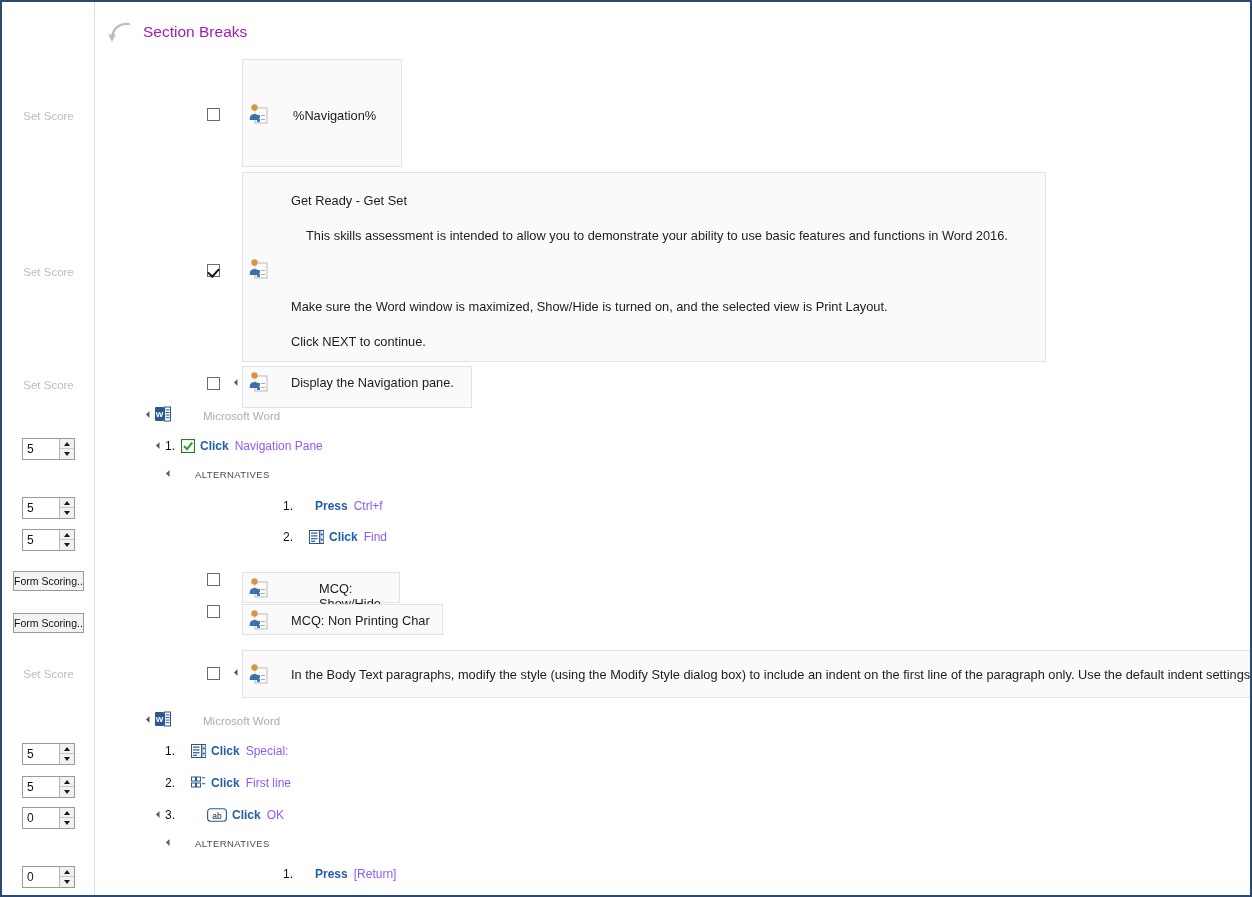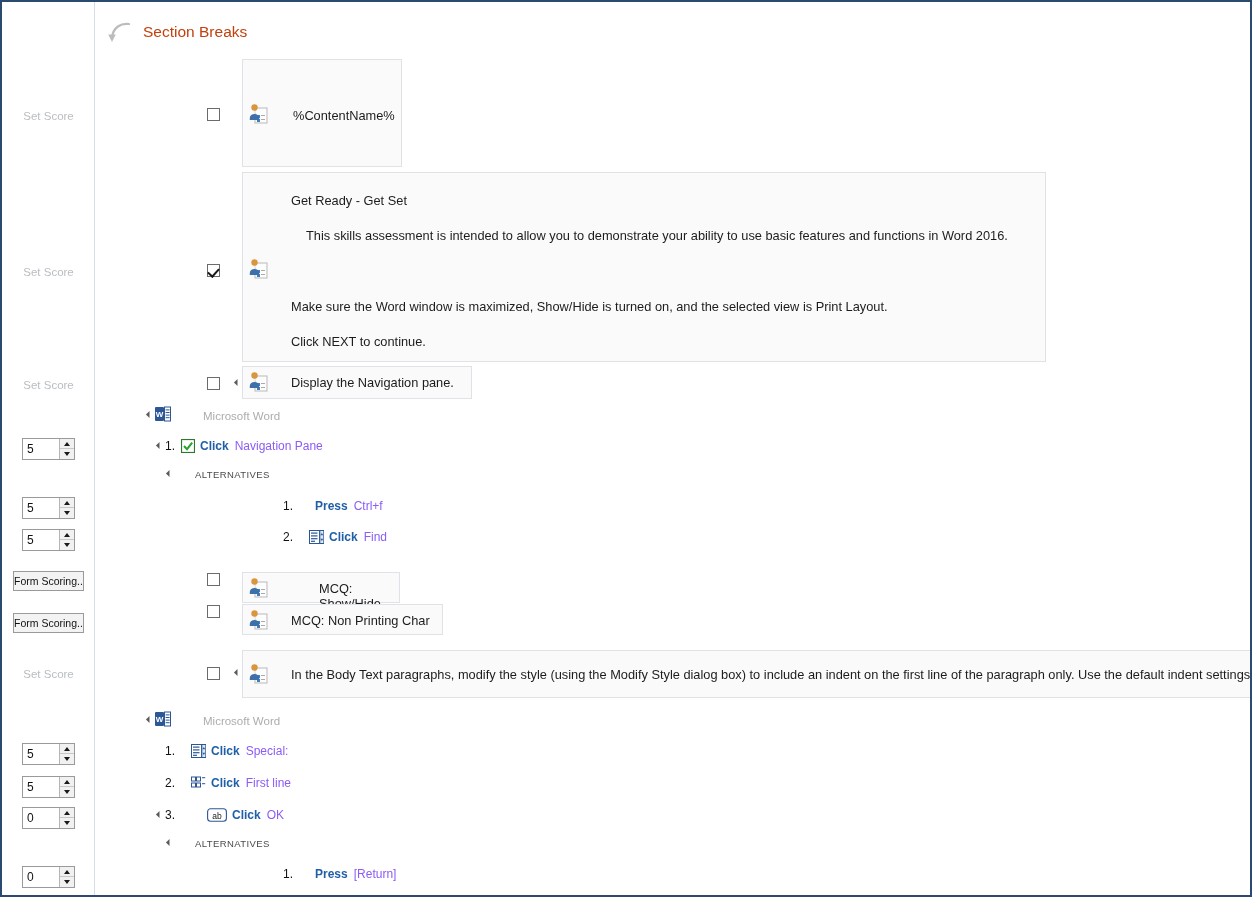--- a/index.html
+++ b/index.html
@@ -108,21 +108,21 @@
   .hdr {
     position: absolute;
     top: 16px; left: 8px;
     display: flex;
     align-items: center;
     gap: 10px;
   }
   .back-arrow { width: 30px; height: 28px; flex: 0 0 30px; }
   .hdr-title {
     font-size: 15.5px;
-    color: #c2410c;
+    color: #a21caf;
     font-family: "Liberation Sans", sans-serif;
     white-space: nowrap;
   }
 
   
   .cbx {
     position: absolute;
     left: 112px;
     width: 13px; height: 13px;
     border: 1px solid #6b6b6b;
@@ -305,21 +305,21 @@
           <rect x="7" y="5" width="12" height="15" fill="#fdfdfd" stroke="#b9b9b9" stroke-width="1"></rect>
           <rect x="9" y="12" width="3" height="3" fill="#3f7fbf"></rect>
           <rect x="13" y="12" width="4" height="1" fill="#aaa"></rect>
           <rect x="9" y="16" width="3" height="3" fill="#3f7fbf"></rect>
           <rect x="13" y="16" width="4" height="1" fill="#aaa"></rect>
           <circle cx="6.5" cy="4.5" r="3.2" fill="#d9963f"></circle>
           <path d="M1.8 15 C1.8 9.5, 11.2 9.5, 11.2 15 L11.2 17 L1.8 17 Z" fill="#3d6fa8"></path>
           <path d="M4.6 8.2 L6.5 11 L8.4 8.2 Z" fill="#f2f2f2"></path>
         </svg>
       </span>
-      <span class="card-text" style="position:absolute; left:50px; top:48px;">%ContentName%</span>
+      <span class="card-text" style="position:absolute; left:50px; top:48px;">%Navigation%</span>
     </div>
 
     <div class="cbx checked" style="top:262px"></div>
     <div class="card" style="left:147px; top:170px; width:804px; height:190px;">
       <span class="person-doc" style="left:5px; top:85px;">
         <svg width="22" height="22" viewBox="0 0 22 22">
           <rect x="7" y="5" width="12" height="15" fill="#fdfdfd" stroke="#b9b9b9" stroke-width="1"></rect>
           <rect x="9" y="12" width="3" height="3" fill="#3f7fbf"></rect>
           <rect x="13" y="12" width="4" height="1" fill="#aaa"></rect>
           <rect x="9" y="16" width="3" height="3" fill="#3f7fbf"></rect>
@@ -330,21 +330,21 @@
         </svg>
       </span>
       <div class="para" style="position:absolute; left:48px; top:20px;">Get Ready - Get Set</div>
       <div class="para" style="position:absolute; left:63px; top:55px;">This skills assessment is intended to allow you to demonstrate your ability to use basic features and functions in Word 2016.</div>
       <div class="para" style="position:absolute; left:48px; top:126px;">Make sure the Word window is maximized, Show/Hide is turned on, and the selected view is Print Layout.</div>
       <div class="para" style="position:absolute; left:48px; top:161px;text-align:center;"> Click NEXT  to continue.</div>
     </div>
 
     <div class="cbx" style="top:375px"></div>
     <span class="expander" style="left:140px; top:378px;"></span>
-    <div class="card" style="left:147px; top:364px; width:230px; height:33px;">
+    <div class="card" style="left:147px; top:364px; width:230px; height:42px;">
       <span class="person-doc" style="left:5px; top:4px;">
         <svg width="22" height="22" viewBox="0 0 22 22">
           <rect x="7" y="5" width="12" height="15" fill="#fdfdfd" stroke="#b9b9b9" stroke-width="1"></rect>
           <rect x="9" y="12" width="3" height="3" fill="#3f7fbf"></rect>
           <rect x="13" y="12" width="4" height="1" fill="#aaa"></rect>
           <rect x="9" y="16" width="3" height="3" fill="#3f7fbf"></rect>
           <rect x="13" y="16" width="4" height="1" fill="#aaa"></rect>
           <circle cx="6.5" cy="4.5" r="3.2" fill="#d9963f"></circle>
           <path d="M1.8 15 C1.8 9.5, 11.2 9.5, 11.2 15 L11.2 17 L1.8 17 Z" fill="#3d6fa8"></path>
           <path d="M4.6 8.2 L6.5 11 L8.4 8.2 Z" fill="#f2f2f2"></path>

